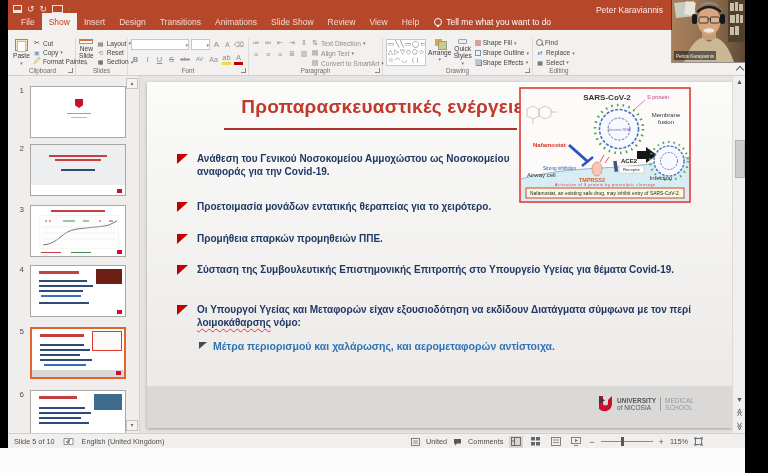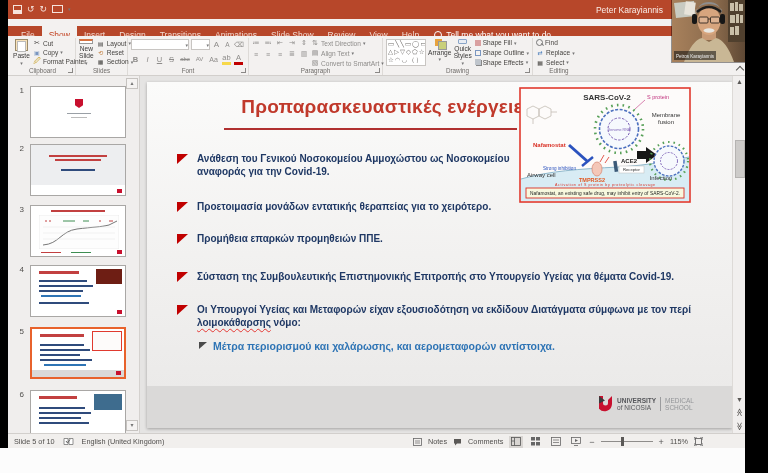--- a/index.html
+++ b/index.html
@@ -9,21 +9,21 @@
   
   .leftbar{left:0;top:0;width:8px;height:448px;background:#000;}
   .rightbar{left:745px;top:0;width:23px;height:473px;background:#000;}
   .bottomstrip{left:0;top:448px;width:745px;height:25px;background:#fcfcfc;}
   
   .app{left:8px;top:0;width:737px;height:448px;background:#F3F1F0;}
   .titlebar{left:0;top:0;width:100%;height:19px;background:#B7472A;color:#fff;font-size:8.5px;}
   .qat{left:5px;top:2px;display:flex;gap:5px;align-items:center;color:#F6E3DC;font-size:9px;height:14px;}
   .title-text{left:0;top:5px;width:100%;text-align:center;font-size:8.5px;color:#FAEDE8;}
   .user-text{top:5px;right:82px;font-size:8.5px;color:#FAEDE8;}
-  .tabrow{left:0;top:26px;width:100%;height:17px;background:#B7472A;display:flex;align-items:stretch;padding-left:6px;box-sizing:border-box;}
+  .tabrow{left:0;top:13px;width:100%;height:17px;background:#B7472A;display:flex;align-items:stretch;padding-left:6px;box-sizing:border-box;}
   .tab{color:#F3DAD1;font-size:8.5px;padding:0 7px;display:flex;align-items:center;cursor:default;}
   .tab.active{background:#F3F1F0;color:#C2401F;}
   .tellme{display:flex;align-items:center;gap:4px;color:#fff;font-size:8.5px;padding:0 8px;justify-content:flex-end;}
   .bulb{width:6px;height:6px;border-radius:50%;border:1px solid #fff;position:relative;}
   .bulb:after{content:"";position:absolute;left:1.5px;top:6px;width:2px;height:2px;background:#fff;}
   
   .ribbon{left:0;top:36px;width:100%;height:40px;background:#F3F1F0;border-bottom:1px solid #D2CFCC;
           display:flex;align-items:stretch;box-sizing:border-box;padding:2px 0 0 2px;}
   .rgroup{position:relative;border-right:1px solid #DDDAD7;padding:1px 3px 9px 3px;box-sizing:border-box;display:flex;gap:3px;}
   .glabel{position:absolute;bottom:1px;left:0;right:0;text-align:center;font-size:6.3px;color:#6E6B68;}
@@ -379,21 +379,21 @@
     <span class="tscroll" style="top:344px;">▾</span>
   </div>
 
   <div class="abs slide">
     <div class="slide-title">Προπαρασκευαστικές ενέργειες</div>
     <div class="titleline"></div>
 
     <div class="bullet" style="left:28px;top:70px;width:340px;">Ανάθεση του Γενικού Νοσοκομείου Αμμοχώστου ως Νοσοκομείου αναφοράς για την Covid-19.</div>
     <div class="bullet" style="left:28px;top:118px;width:540px;">Προετοιμασία μονάδων εντατικής θεραπείας για το χειρότερο.</div>
     <div class="bullet" style="left:28px;top:150px;width:400px;">Προμήθεια επαρκών προμηθειών ΠΠΕ.</div>
-    <div class="bullet" style="left:28px;top:188px;width:505px;">Σύσταση της Συμβουλευτικής Επιστημονικής Επιτροπής στο Υπουργείο Υγείας για θέματα Covid-19.</div>
+    <div class="bullet" style="left:28px;top:181px;width:505px;">Σύσταση της Συμβουλευτικής Επιστημονικής Επιτροπής στο Υπουργείο Υγείας για θέματα Covid-19.</div>
     <div class="bullet" style="left:28px;top:221px;width:510px;"><span>Οι Υπουργοί Υγείας και Μεταφορών είχαν εξουσιοδότηση να εκδίδουν Διατάγματα σύμφωνα με τον περί </span><span class="misspell">λοιμοκάθαρσης</span><span> νόμο:</span></div>
     <div class="subbullet" style="left:50px;top:258px;width:460px;">Μέτρα περιορισμού και χαλάρωσης, και αερομεταφορών αντίστοιχα.</div>
 
     <svg class="abs" style="left:372px;top:5px;z-index:5;" width="172" height="116" viewBox="0 0 172 116">
       <rect x="1" y="1" width="170" height="114" fill="#FDFBFA" stroke="#E03A2F" stroke-width="1.6"></rect>
       <g stroke="#C3BCB4" fill="none" stroke-width="0.8">
         <path d="M8 22 l6 -3 6 3 v7 l-6 3 -6 -3 z M20 22 l6 -3 6 3 v7 l-6 3 -6 -3 z M32 25 h6 M14 32 v5"></path>
       </g>
       <text x="88" y="13" font-size="8" font-weight="bold" fill="#333" text-anchor="middle">SARS-CoV-2</text>
       <text x="128" y="12" font-size="5.5" fill="#C0327E">S protein</text>
@@ -468,21 +468,21 @@
           <path d="M3 4 l1.5 2 2.5 -3.5" fill="none" stroke="#666" stroke-width="1"></path>
         </svg>
       <span>English (United Kingdom)</span>
     </div>
     <div class="sb-right">
       <svg width="9" height="8">
           <rect x="0.5" y="0.5" width="8" height="7" fill="none" stroke="#666" stroke-width="0.8"></rect>
           <line x1="2" y1="3" x2="7" y2="3" stroke="#666" stroke-width="0.7"></line>
           <line x1="2" y1="5" x2="7" y2="5" stroke="#666" stroke-width="0.7"></line>
         </svg>
-      <span>Notes</span>
+      <span>United</span>
       <svg width="9" height="8">
           <path d="M1 1 h7 v4.5 h-4 l-2 2 v-2 h-1 z" fill="#5A5856"></path>
         </svg>
       <span>Comments</span>
       <span class="viewbtn sel">
           <svg width="10" height="9">
             <rect x="0.5" y="0.5" width="9" height="8" fill="none" stroke="#555" stroke-width="0.8"></rect>
             <line x1="3.5" y1="0.5" x2="3.5" y2="8.5" stroke="#555" stroke-width="0.8"></line>
             <line x1="3.5" y1="4" x2="0.5" y2="4" stroke="#555" stroke-width="0.8"></line>
           </svg>

